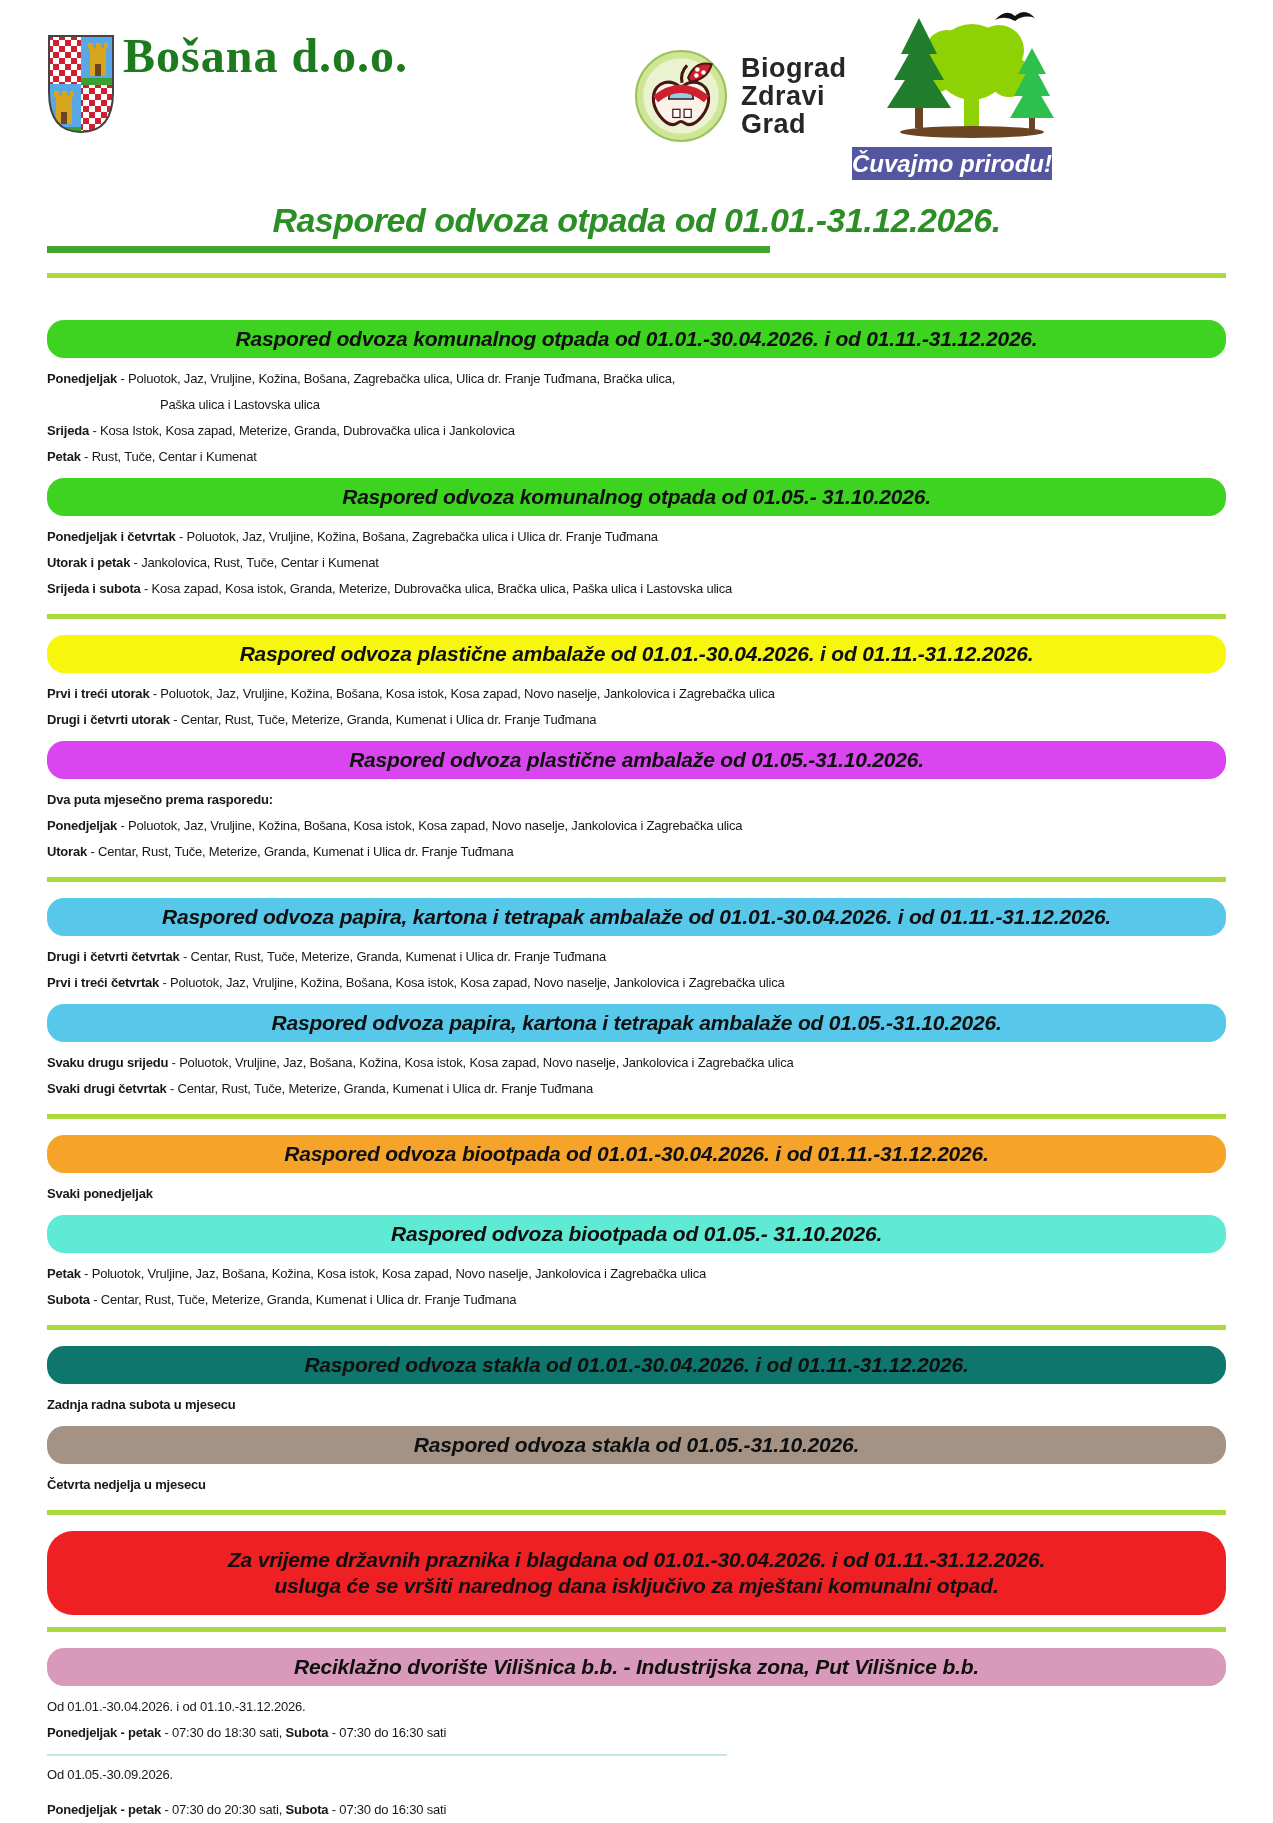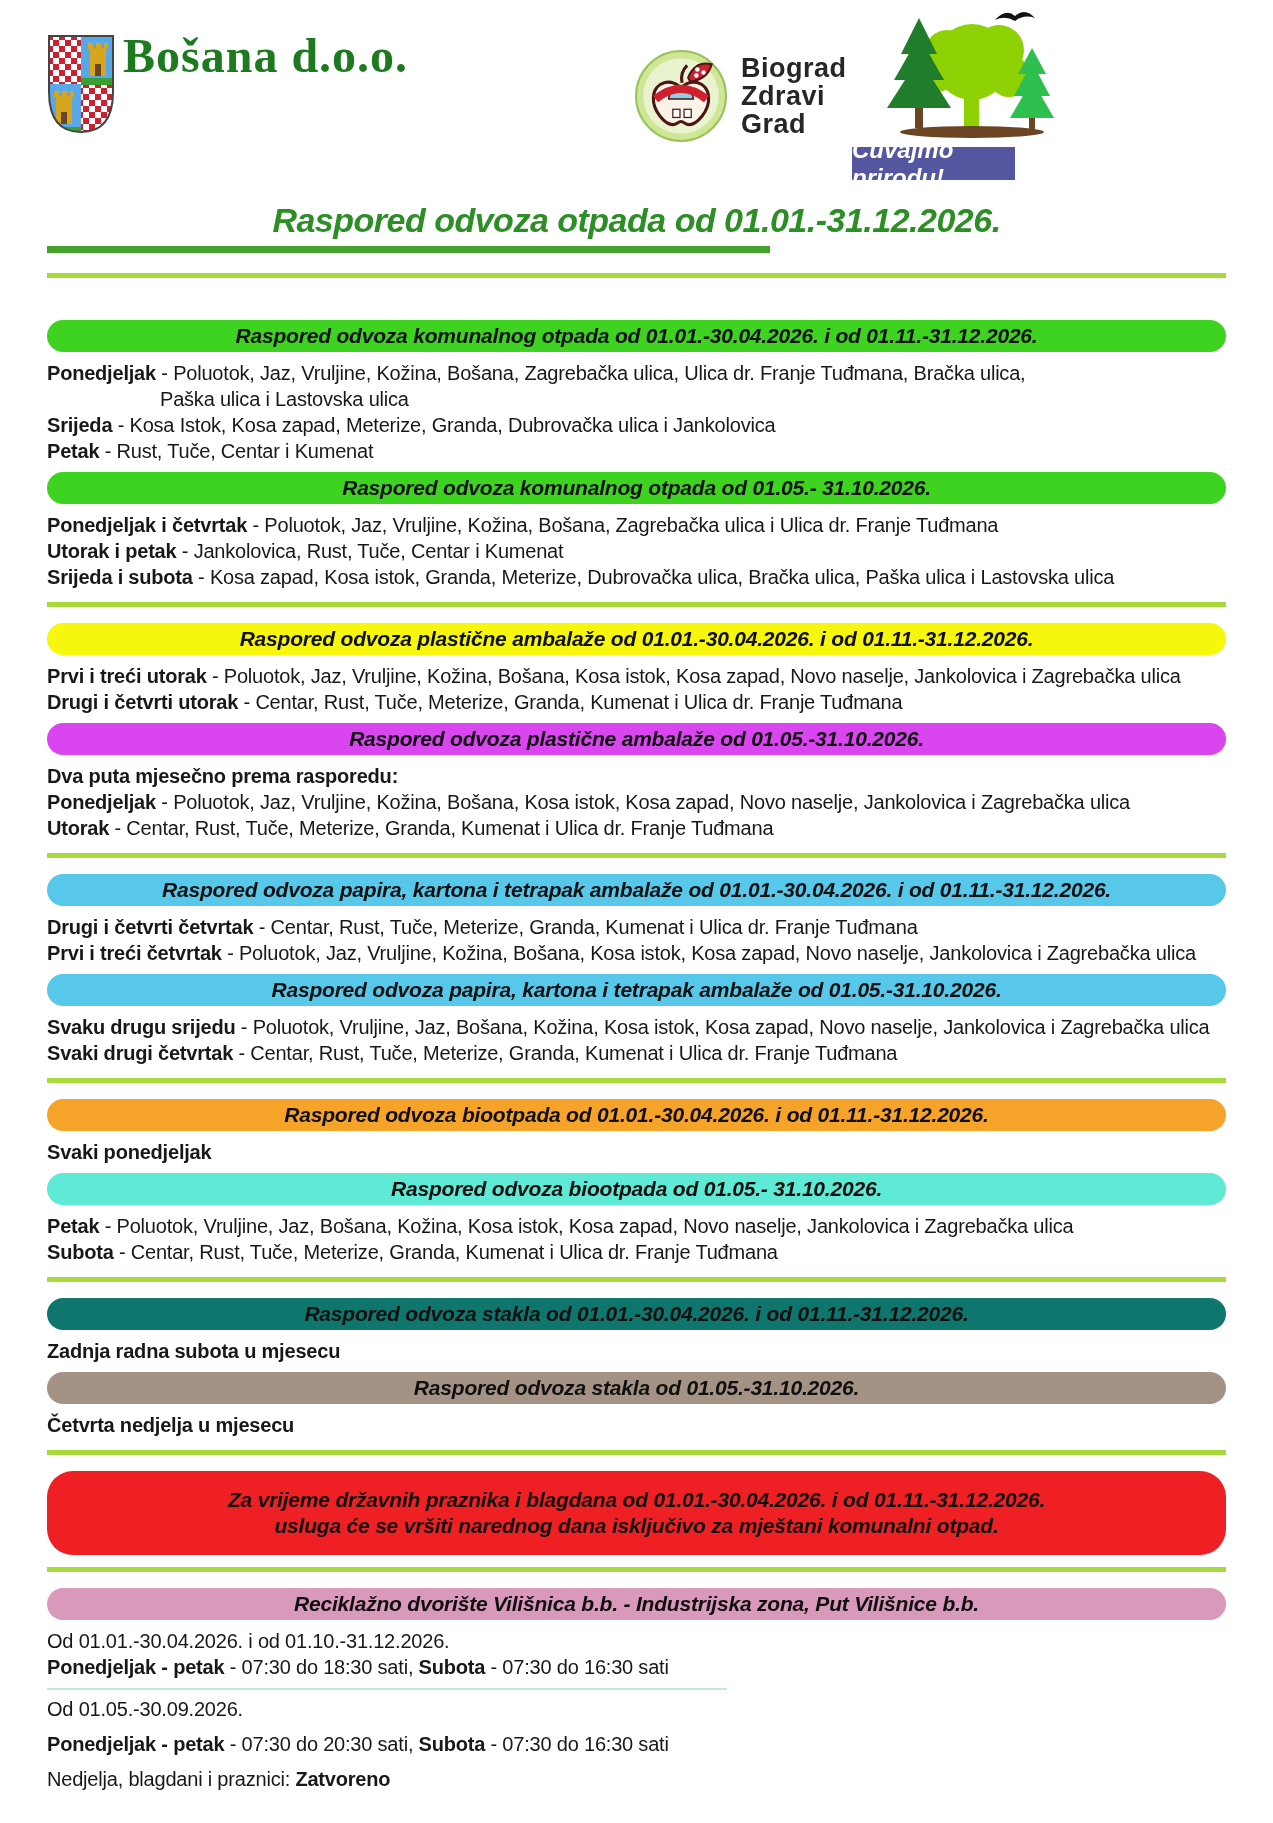--- a/index.html
+++ b/index.html
@@ -20,44 +20,44 @@
     font-size:48px; letter-spacing:1px;
   }
   .apple-logo { position:absolute; left:588px; top:50px; width:92px; height:92px; }
   .healthy-text {
     position:absolute; left:694px; top:54px;
     font-weight:bold; font-size:27px; line-height:28px; color:#262626;
     letter-spacing:0.5px;
   }
   .trees { position:absolute; left:820px; top:4px; width:205px; height:145px; }
   .nature-banner {
-    position:absolute; left:805px; top:147px; width:163px; height:33px;
+    position:absolute; left:805px; top:147px; width:200px; height:33px;
     display:flex; align-items:center; justify-content:center;
     color:#fff; font-weight:bold; font-style:italic; font-size:24px;
   }
 
   
   .title {
     font-size:34px; font-weight:bold; font-style:italic; letter-spacing:-0.5px;
     line-height:40px; margin-top:4px;text-align:center;
   }
   .title-underline { height:7px; width:723px; margin:6px 0 20px; }
 
   
   .divider { height:5px; margin:12px 0 16px; }
   .section {  }
   .banner {
-    height:32px; border-radius:17px; margin:8px 0;
+    height:38px; border-radius:17px; margin:8px 0;
     display:flex; flex-direction:column; align-items:center; justify-content:center;
     font-weight:bold; font-style:italic; font-size:21px; color:#101010;
     letter-spacing:-0.2px;
   }
   .banner.two-line { height:84px; border-radius:26px; line-height:26px; }
   .section:first-of-type > .banner:first-child { margin-top:42px; }
-  .row { font-size:20px; line-height:26px; letter-spacing:-0.2px; }
+  .row { font-size:13px; line-height:26px; letter-spacing:-0.2px; }
   .row.gap { margin-top:9px; }
   .row .lbl { font-weight:bold; }
   .row .cont { margin-left:113px; }
   .subdivider { height:2px; width:680px; margin:8px 0 6px; }
 </style>
 </head>
 <body>
 
 <div class="page">
 

